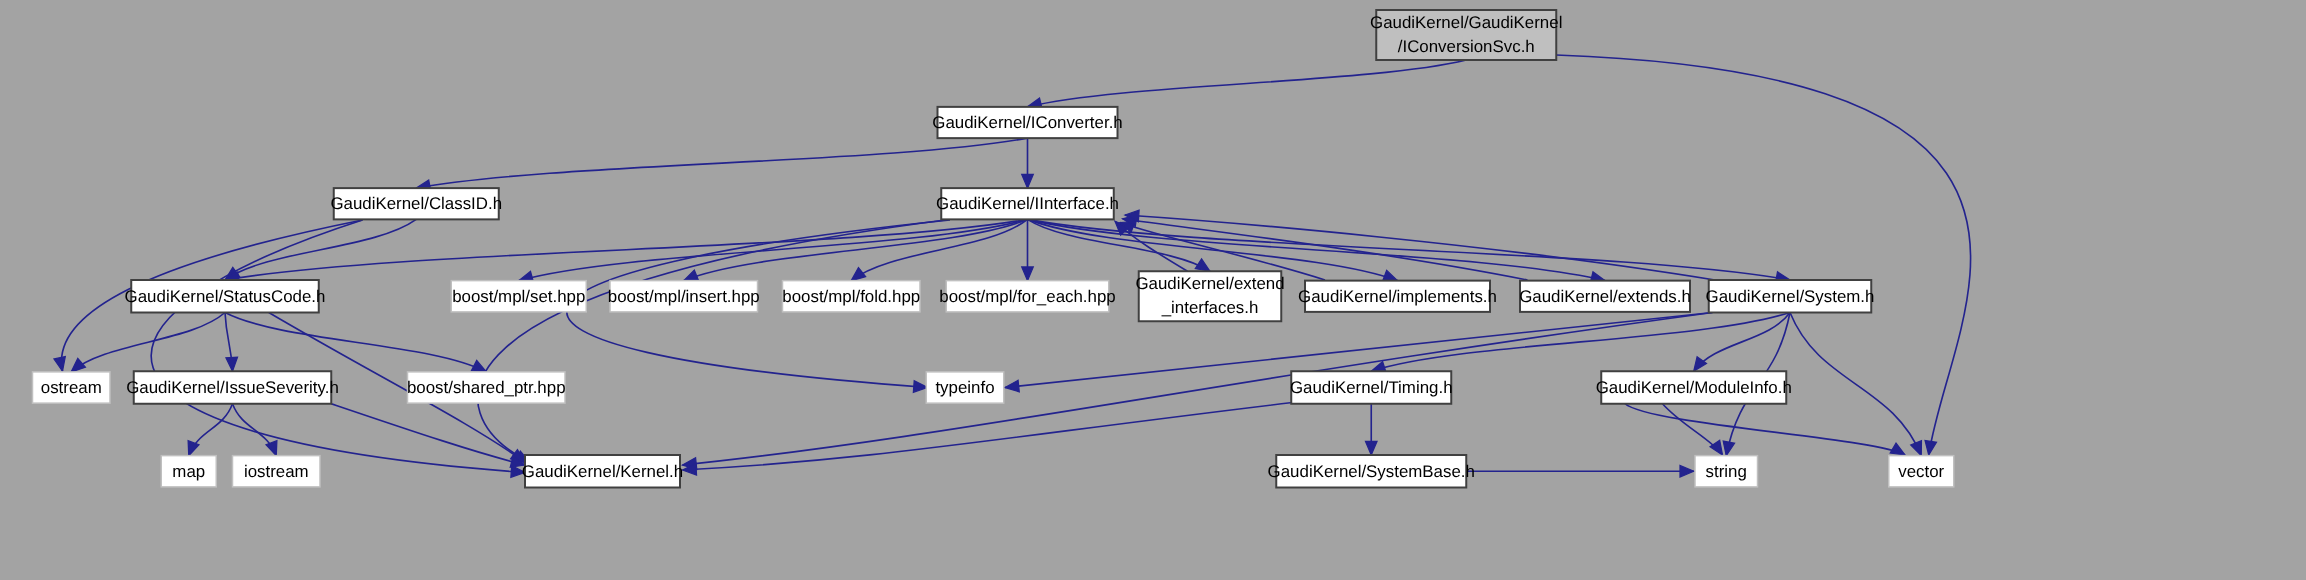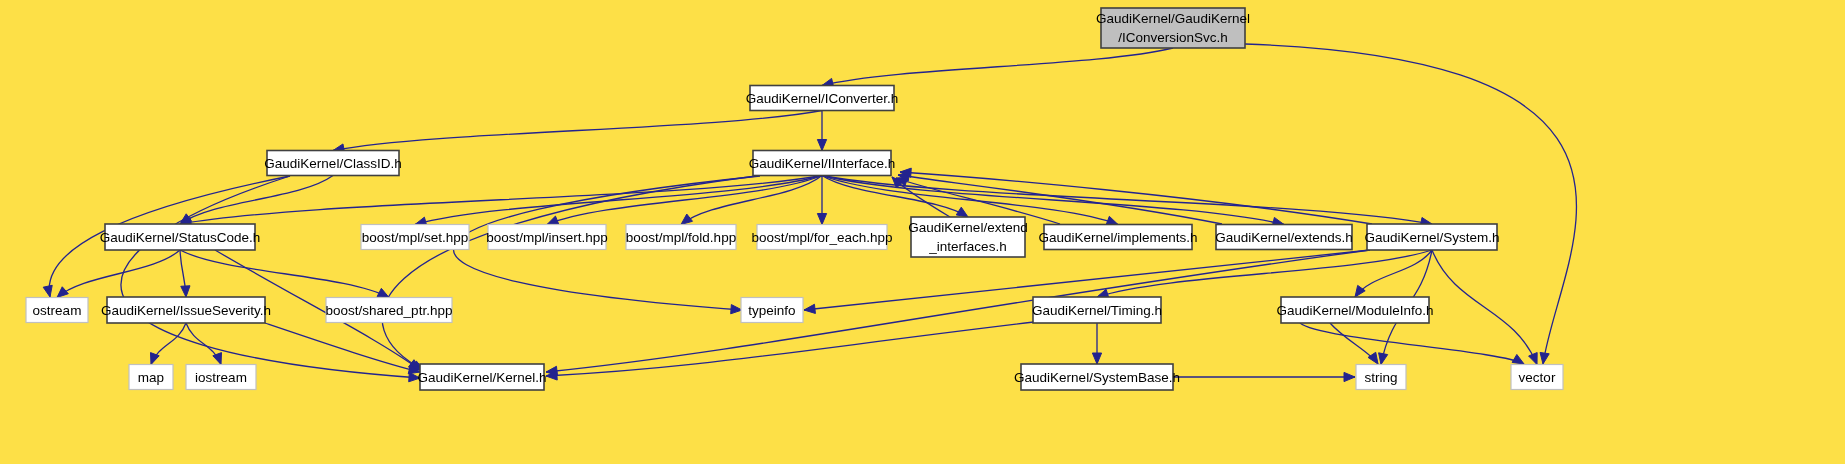--- a/index.html
+++ b/index.html
@@ -1,17 +1,17 @@
 <!DOCTYPE html>
 <html><head>
 <meta charset="utf-8">
 <style>
   html,body{margin:0;padding:0;background:#ffffff;}
   body{font-family:"Liberation Sans", sans-serif;}
-  #graph-root{position:relative;width:1845px;height:464px;overflow:hidden;background:#fde047;}
+  #graph-root{position:relative;width:1845px;height:464px;overflow:hidden;background:#a3a3a3;}
   svg{display:block;}
   .nodetext{font-family:"Liberation Sans", sans-serif;font-size:13.5px;fill:#000;text-anchor:middle;dominant-baseline:middle;}
   .nodebox-strong{fill:#ffffff;stroke:#404040;stroke-width:1.6;}
   .nodebox-weak{fill:#ffffff;stroke:#c0c0c0;stroke-width:1.2;}
   .nodebox-root{fill:#bfbfbf;stroke:#404040;stroke-width:1.6;}
   .edge{fill:none;stroke:#23238e;stroke-width:1.3;}
   .arrowfill{fill:#23238e;stroke:#23238e;stroke-width:1;}
 </style>
 </head>
 <body>

